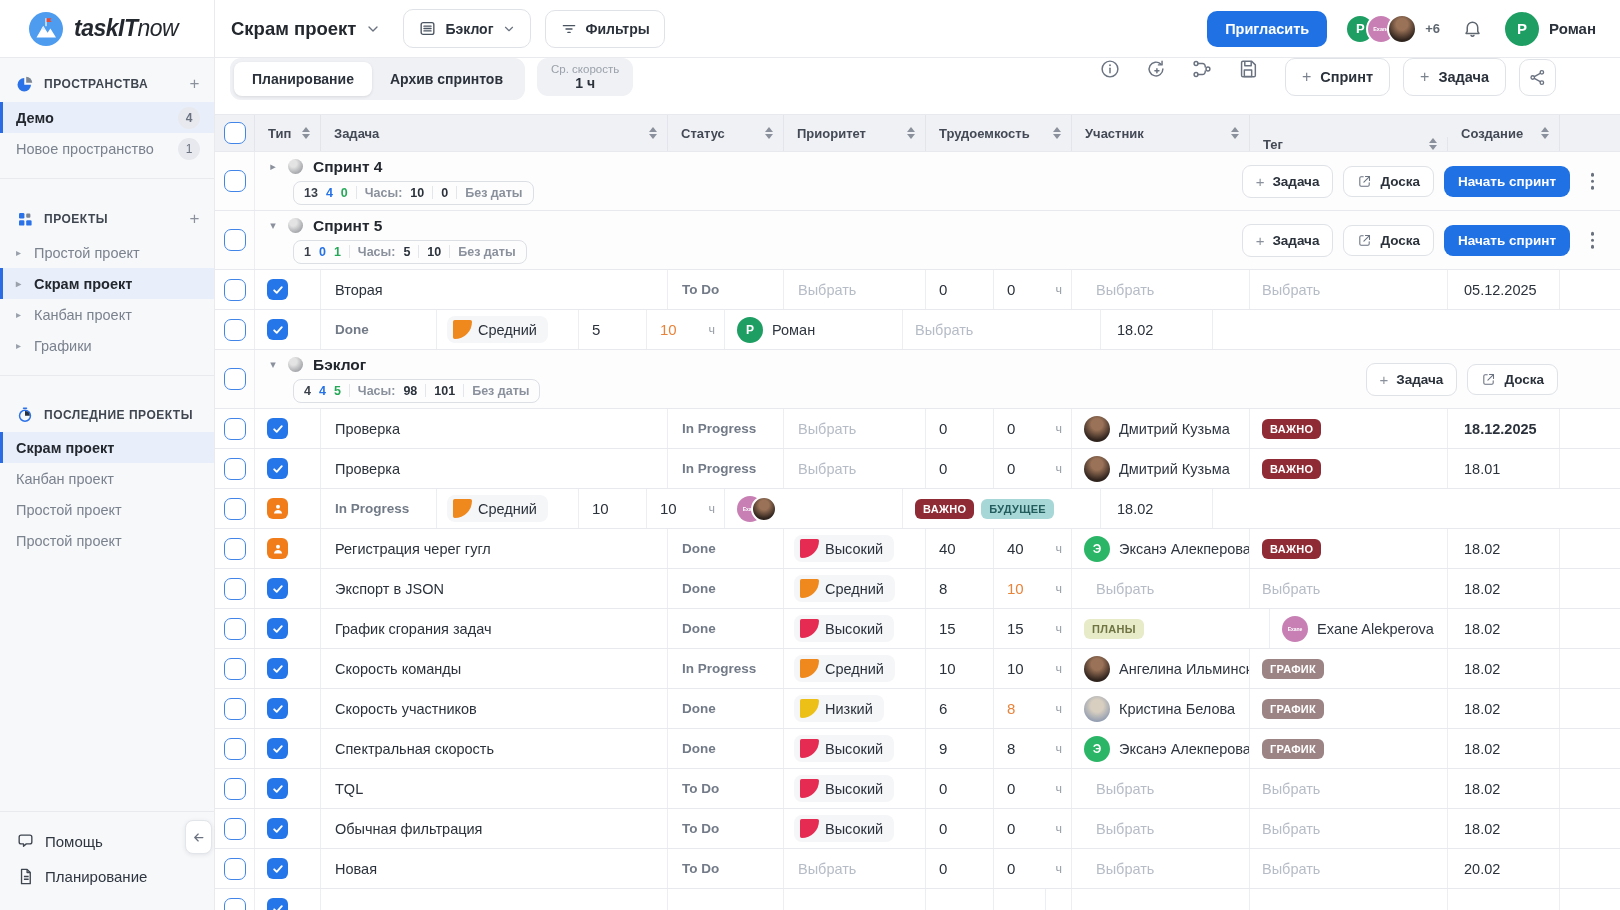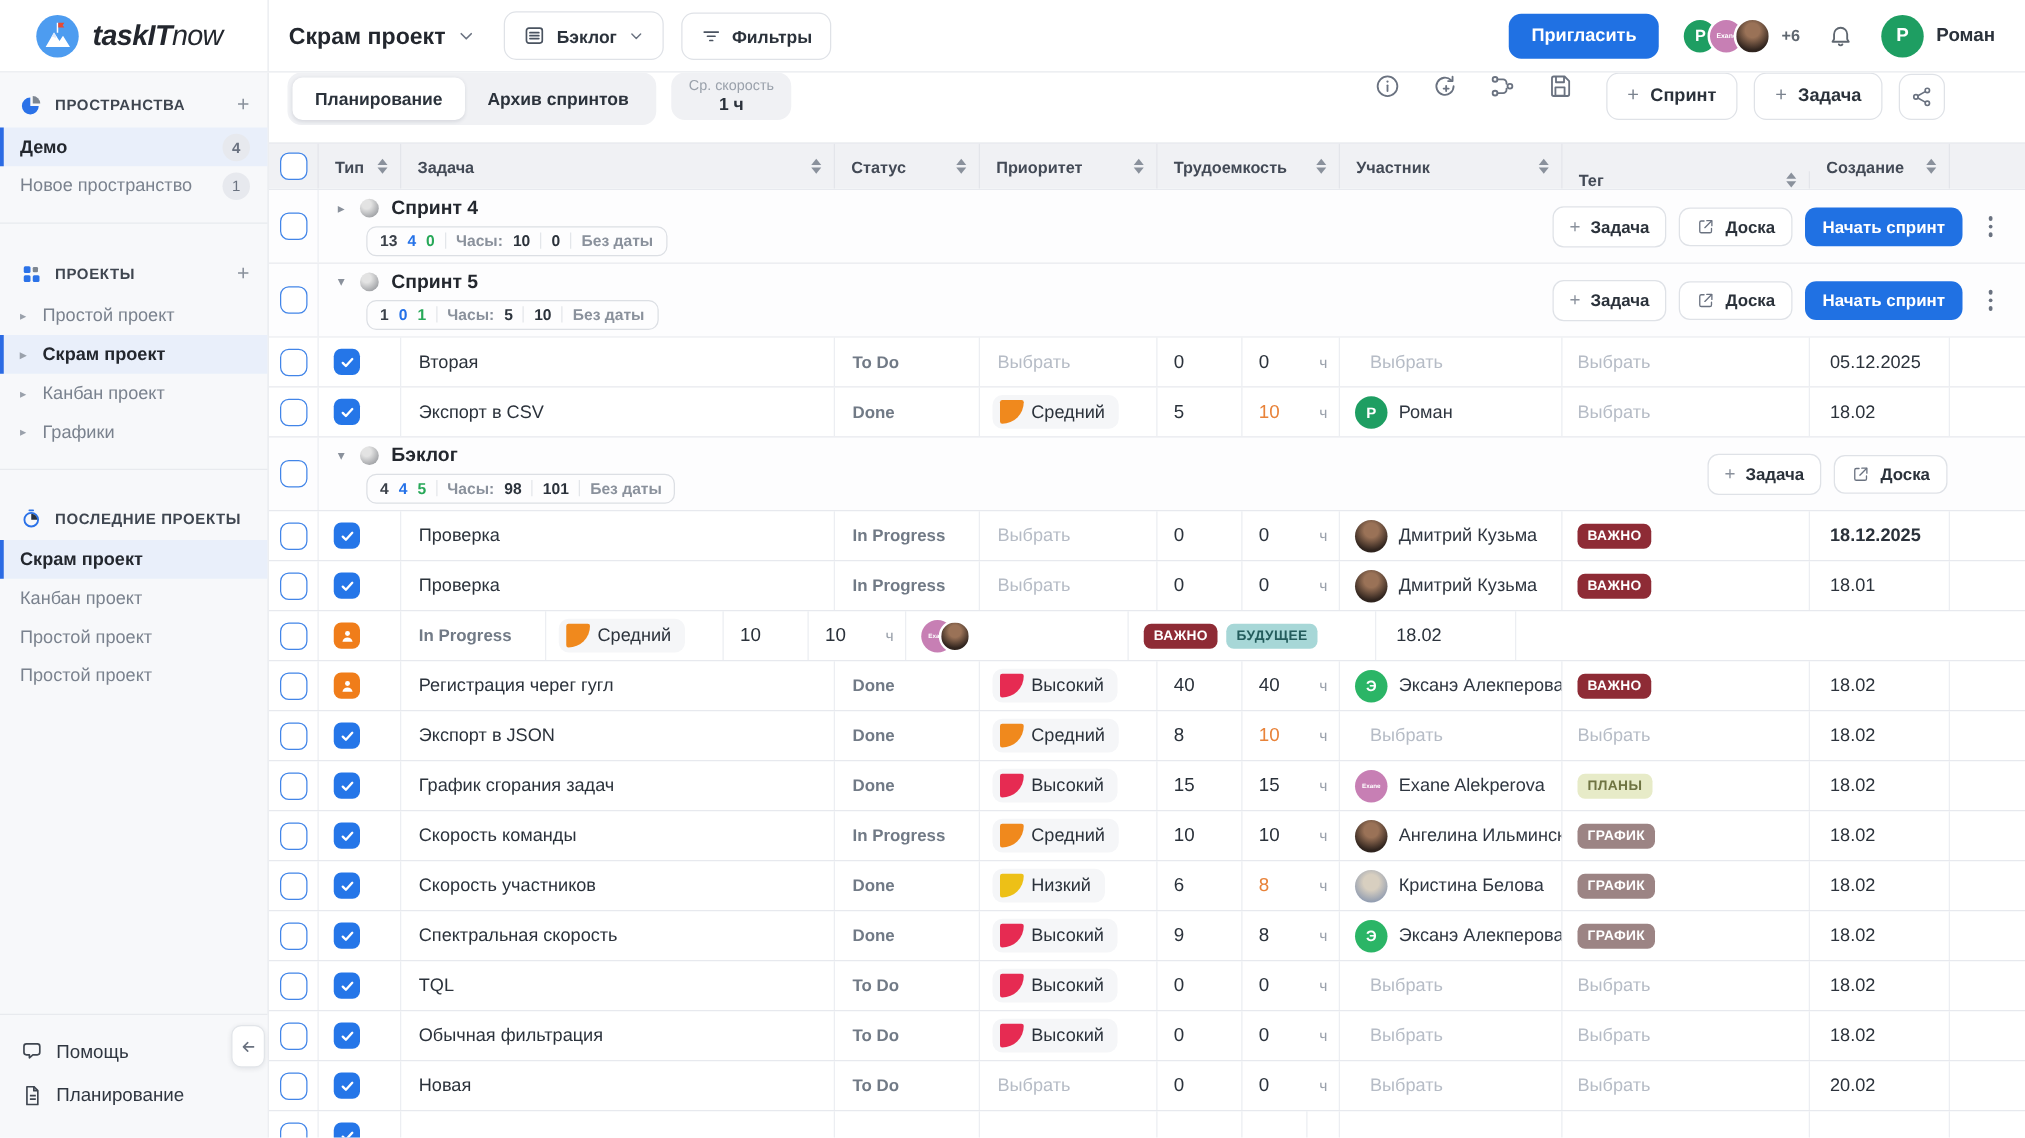--- a/index.html
+++ b/index.html
@@ -562,23 +562,20 @@
         </div>
         <div class="cell " style="width: 66px;">
           <span style="padding-left: 12px; display: flex;">
             <span class="ticon task">
               <svg width="14" height="14" viewBox="0 0 24 24" fill="none" stroke="#fff" stroke-width="3.2" stroke-linecap="round" stroke-linejoin="round">
                 <path d="M5.5 12.5l4.3 4.3 8.7-9.6"></path>
               </svg>
             </span>
           </span>
         </div>
-        <div class="cell " style="width: 347px;">
-          <span class="t-title">Экспорт в CSV</span>
-        </div>
         <div class="cell " style="width: 116px;">
           <span class="t-status">Done</span>
         </div>
         <div class="cell " style="width: 142px;">
           <span class="pri">
             <span class="flag" style="background: rgb(240, 137, 29);"></span>
             <span class="plab">Средний</span>
           </span>
         </div>
         <div class="cell " style="width: 68px;">
@@ -906,30 +903,30 @@
         </div>
         <div class="cell " style="width: 68px;">
           <span class="num">15</span>
         </div>
         <div class="cell" style="width: 52px; border-right: none;">
           <span class="num">15</span>
         </div>
         <div class="cell unit" style="width: 26px;">
           <span>ч</span>
         </div>
+        <div class="cell tagcell" style="width: 198px;">
+          <span class="tag" style="background: rgb(231, 235, 200); color: rgb(111, 116, 66);">ПЛАНЫ</span>
+        </div>
         <div class="cell assignee" style="width: 178px;">
           <span style="display: flex; align-items: center; gap: 9px;">
             <span style="display: flex;">
               <span class="av lbl" style="background: rgb(199, 127, 180);">Exane</span>
             </span>
             <span class="a-name">Exane Alekperova</span>
           </span>
-        </div>
-        <div class="cell tagcell" style="width: 198px;">
-          <span class="tag" style="background: rgb(231, 235, 200); color: rgb(111, 116, 66);">ПЛАНЫ</span>
         </div>
         <div class="cell " style="width: 112px;">
           <span class="t-date">18.02</span>
         </div>
         <div class="cell " style="width: 60px;"></div>
       </div>
       <div class="trow">
         <div class="cell c-center" style="width: 40px;">
           <span class="cb"></span>
         </div>

